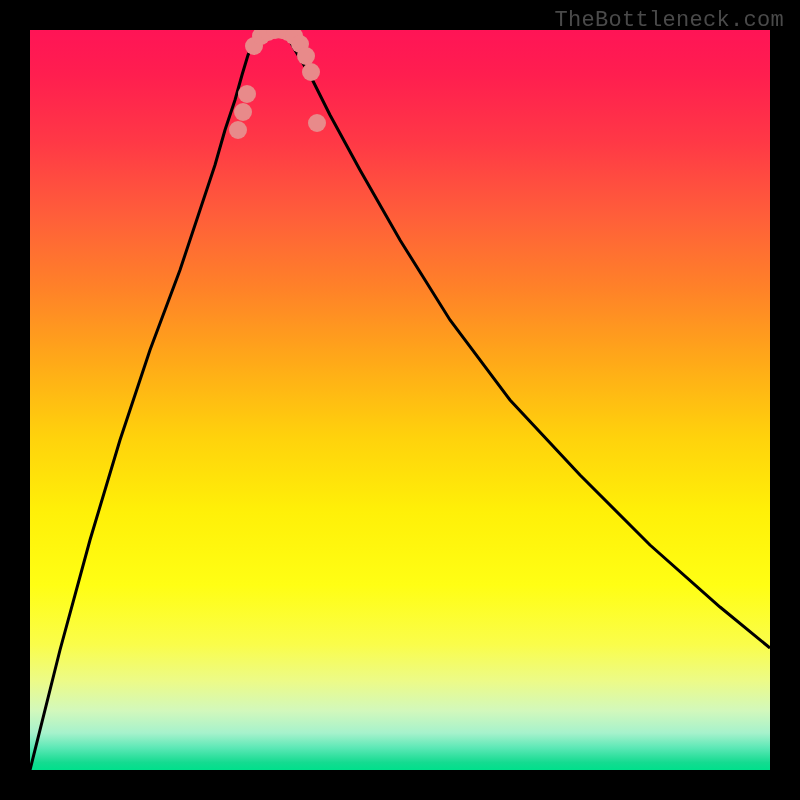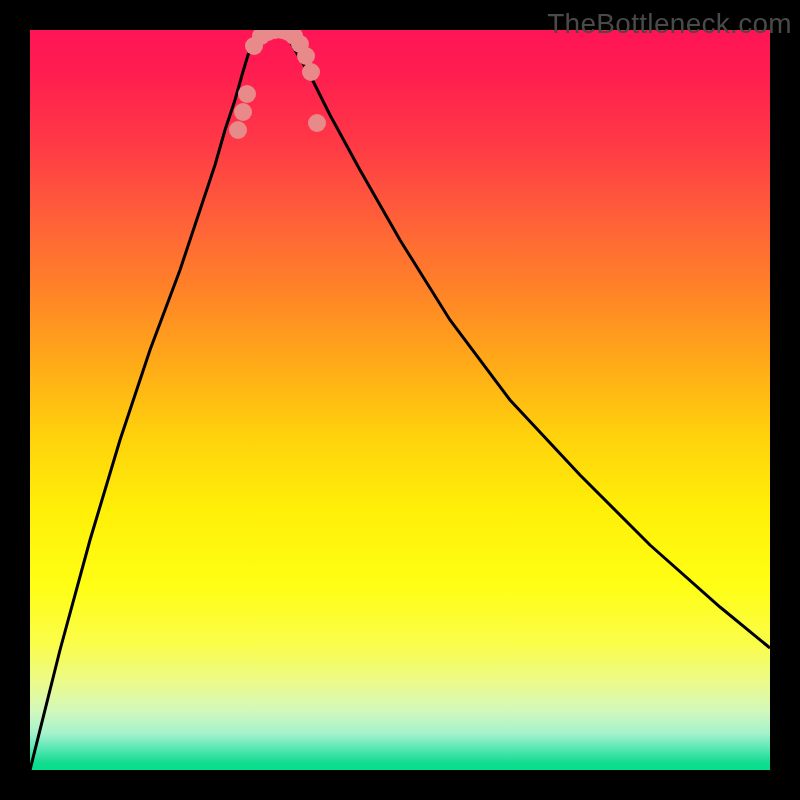--- a/index.html
+++ b/index.html
@@ -32,26 +32,27 @@
       #a6f2cc 95%,
       #5ce8b6 97%,
       #14db90 99%,
       #00e08c 100%
     );
     overflow: hidden;
   }
   .watermark {
     position: absolute;
     top: 8px;
-    right: 8px;
+    right: 16px;
     color: #4a4a4a;
-    font-size: 28px;
+    font-size: 22px;
     font-weight: 500;
     z-index: 10;
     letter-spacing: 0.3px;
+    font-family: Liberation Mono, monospace;
   }
   svg.curves {
     position: absolute;
     inset: 0;
     width: 100%;
     height: 100%;
   }
 </style>
 </head>
 <body>

